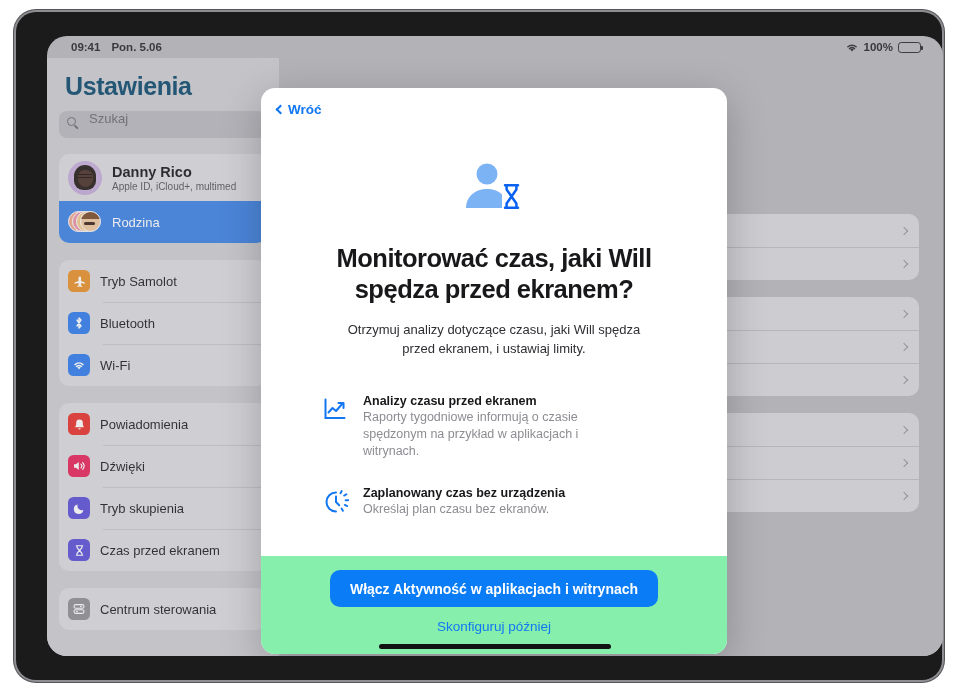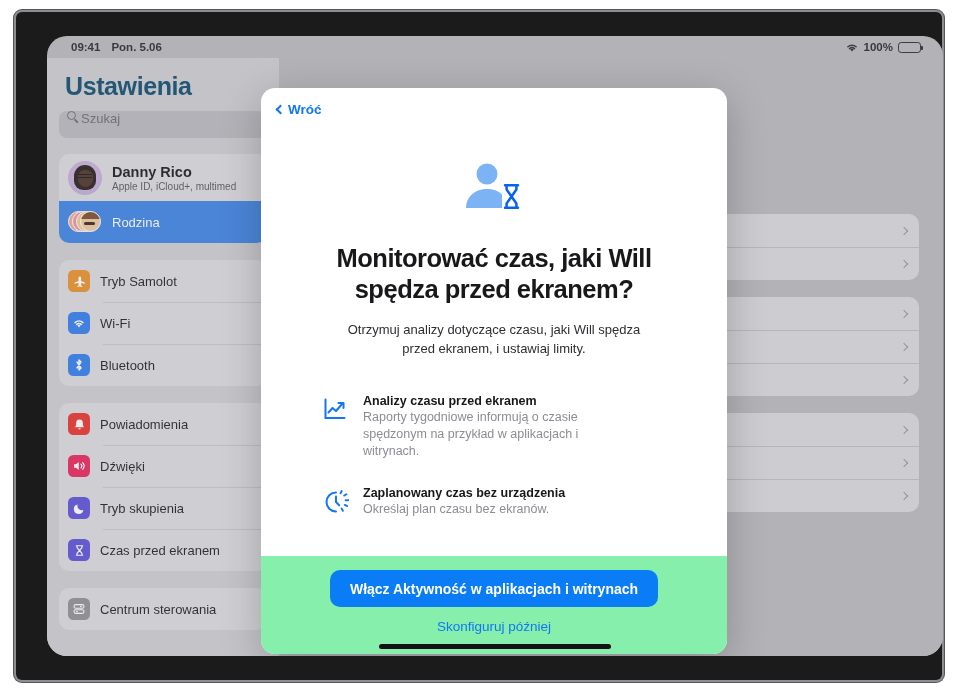--- a/index.html
+++ b/index.html
@@ -9,21 +9,21 @@
     font-family: "Liberation Sans", sans-serif;
     overflow: hidden;
   }
 
   
   #device-frame {
     position: absolute;
     left: 16px; top: 12px;
     width: 926px; height: 668px;
     background: #1b1b1b;
-    border-radius: 6px;
+    border-radius: 20px;
     box-shadow: 0 0 0 2px #8d8d92, 0 0 0 3px #56565a;
   }
   #screen {
     position: absolute;
     left: 31px; top: 24px;
     width: 896px; height: 620px;
     background: #b9b9be;
     border-radius: 20px;
     overflow: hidden;
   }
@@ -63,22 +63,22 @@
     background: #cdcdd2;
     padding: 0 12px;
     position: relative;
   }
   #sidebar-title {
     font-size: 25px; font-weight: bold; color: #0c4a6e;
     padding: 14px 6px 10px 6px; letter-spacing: -0.4px;
   }
   #search-field {
     height: 27px; background: #b9b9bf; border-radius: 8px;
-    display: flex; align-items: flex-start; gap: 5px;
-    padding: 0 8px; margin-bottom: 16px;
+    display: flex; align-items: flex-end; gap: 13px;
+    padding: 12px 8px; margin-bottom: 16px;
   }
   .search-mag {
     width: 9px; height: 9px; border: 1.5px solid #6a6a70;
     border-radius: 50%; position: relative; flex: none;
   }
   .search-mag::after {
     content: ""; position: absolute; right: -3.5px; bottom: -2.5px;
     width: 4.5px; height: 1.5px; background: #6a6a70;
     transform: rotate(45deg); border-radius: 1px;
   }
@@ -320,35 +320,35 @@
           <div class="sb-row">
             <span class="sb-icon" style="background:#e8912a">
               <svg width="13" height="13" viewBox="0 0 14 14">
                   <path d="M12.6 8.1 8.7 6.5V3.1c0-.8-.6-1.5-1.4-1.5s-1.4.7-1.4 1.5v3.4L1.9 8.1c-.3.1-.4.3-.4.6v.8l4.4-.9v2.6l-1.3.9v.8l2.7-.6 2.7.6v-.8l-1.3-.9V8.6l4.4.9v-.8c0-.3-.2-.5-.5-.6z" fill="#fff"></path>
                 </svg>
             </span>
             <span class="sb-label">Tryb Samolot</span>
           </div>
           <div class="sb-row">
             <span class="sb-icon" style="background:#2f7ced">
+              <svg width="10" height="14" viewBox="0 0 10 14">
+                  <path d="M3 4 7 10 5 12V2l2 2-4 6" stroke="#fff" stroke-width="1.4" fill="none" stroke-linejoin="round" stroke-linecap="round"></path>
+                </svg>
+            </span>
+            <span class="sb-label">Bluetooth</span>
+          </div>
+          <div class="sb-row">
+            <span class="sb-icon" style="background:#2f7ced">
               <svg width="14" height="11" viewBox="0 0 14 11">
                 <path d="M7 9.4 5.3 7.3a2.8 2.8 0 0 1 3.4 0Z" fill="#fff"></path>
                 <path d="M3 4.6A6 6 0 0 1 11 4.6" stroke="#fff" stroke-width="1.5" fill="none" stroke-linecap="round"></path>
                 <path d="M4.6 6.4a4 4 0 0 1 4.8 0" stroke="#fff" stroke-width="1.5" fill="none" stroke-linecap="round"></path>
               </svg>
             </span>
             <span class="sb-label">Wi-Fi</span>
-          </div>
-          <div class="sb-row">
-            <span class="sb-icon" style="background:#2f7ced">
-              <svg width="10" height="14" viewBox="0 0 10 14">
-                  <path d="M3 4 7 10 5 12V2l2 2-4 6" stroke="#fff" stroke-width="1.4" fill="none" stroke-linejoin="round" stroke-linecap="round"></path>
-                </svg>
-            </span>
-            <span class="sb-label">Bluetooth</span>
           </div>
         </div>
 
         <div class="sb-group">
           <div class="sb-row">
             <span class="sb-icon" style="background:#e8302a">
               <svg width="13" height="13" viewBox="0 0 14 14">
                   <path d="M7 1.6a3.6 3.6 0 0 0-3.6 3.6v2.3L2.5 9.2c-.2.4.1.8.5.8h8c.4 0 .7-.4.5-.8l-.9-1.7V5.2A3.6 3.6 0 0 0 7 1.6Z" fill="#fff"></path>
                   <path d="M5.7 11a1.3 1.3 0 0 0 2.6 0Z" fill="#fff"></path>
                 </svg>

